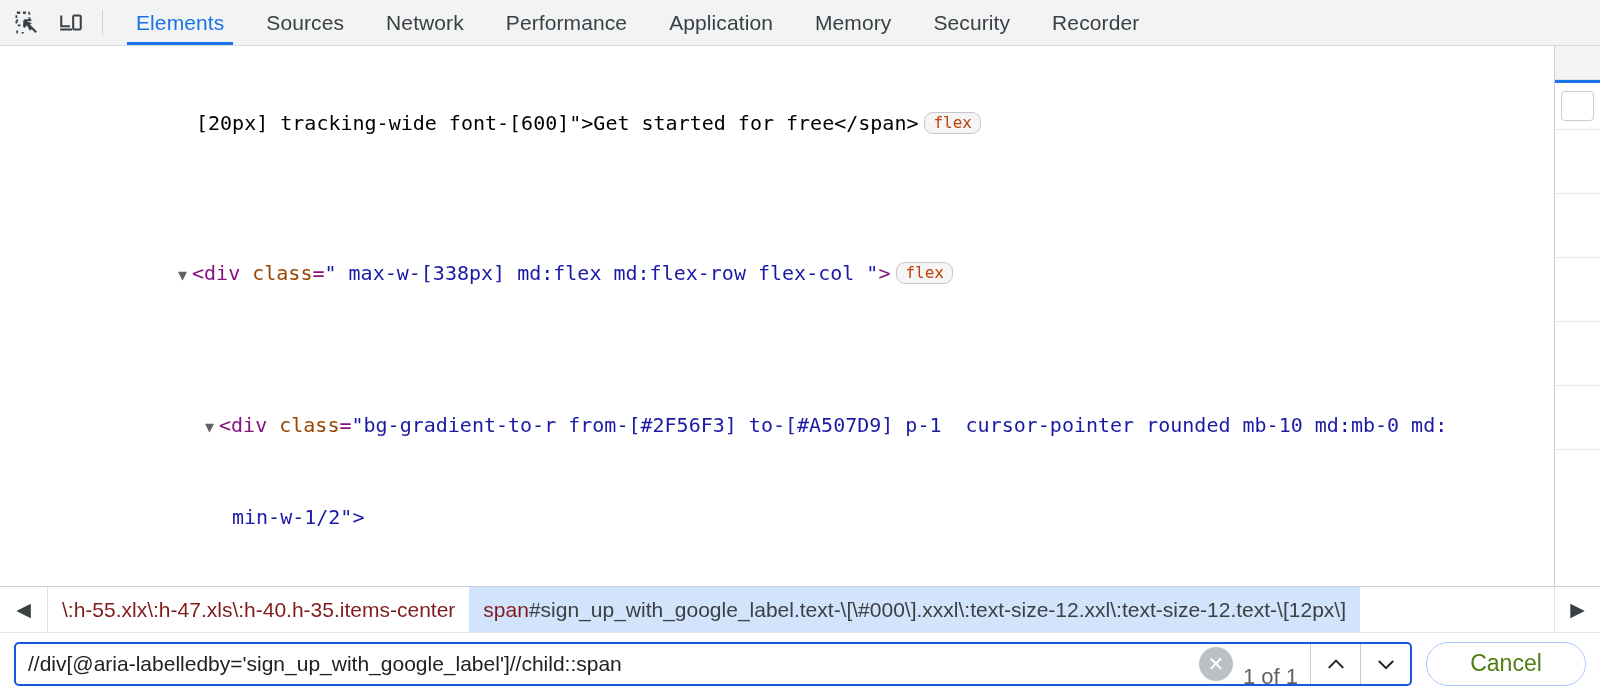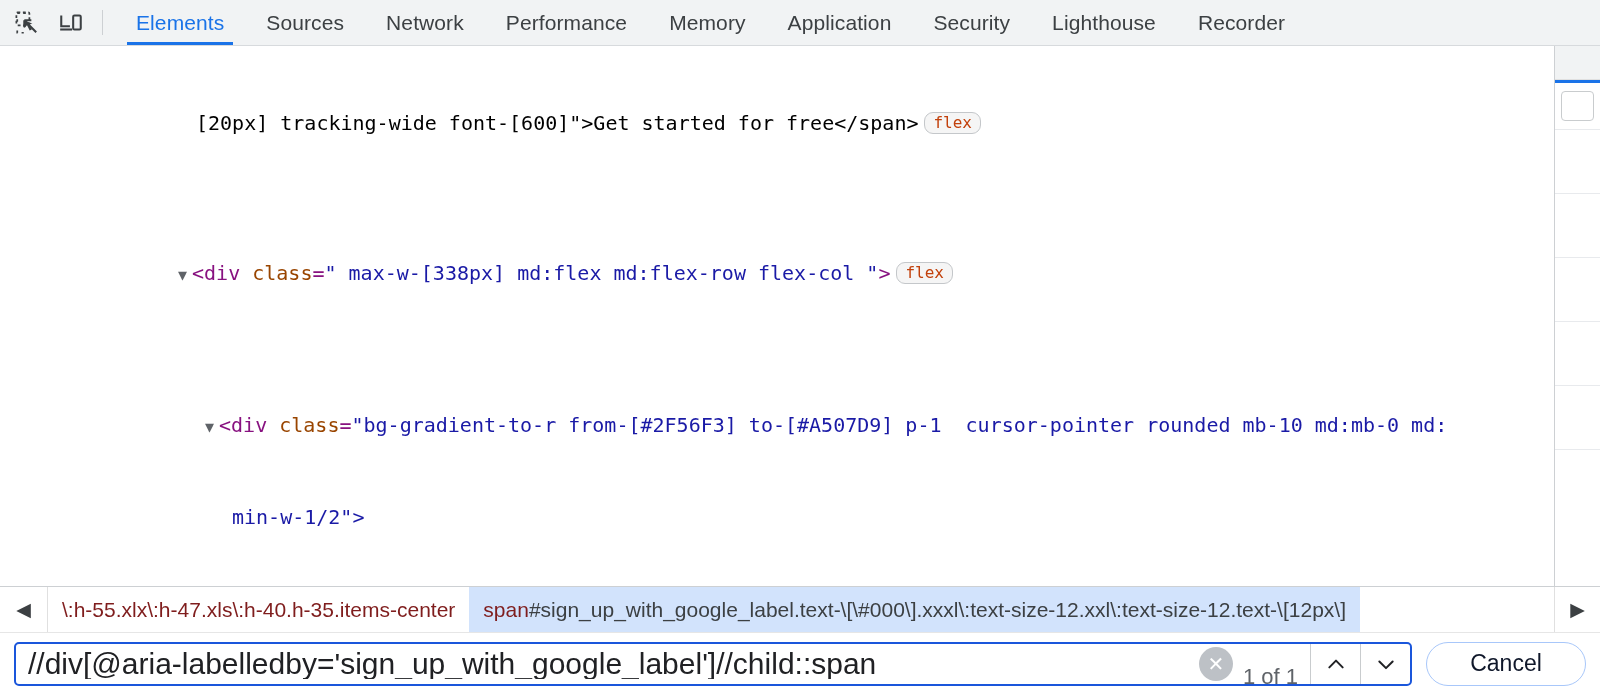--- a/index.html
+++ b/index.html
@@ -67,31 +67,31 @@
   .crumb .ctag { color:#7f1d1d; }
   .crumb .cname { color:#3c4043; }
   .crumb-right { width:46px; display:flex; align-items:center; justify-content:center;
     border-left:1px solid #e0e0e0; color:#3c4043; font-size:19px; cursor:pointer; }
 
   
   .searchbar { height:62px; flex:0 0 62px; background:#ffffff; display:flex;
     align-items:center; padding:0 14px; gap:14px; border-top:1px solid #e6e6e6; }
   .search-field { flex:1; height:44px; border:2px solid #1a56db; border-radius:5px;
     display:flex; align-items:center; padding:0 0 0 12px; background:#fff; }
-  .search-input { flex:1; border:none; outline:none; font-size:30px; color:#202124;
+  .search-input { flex:1; border:none; outline:none; font-size:21px; color:#202124;
     font-family:"Liberation Sans", sans-serif; background:transparent; height:30px; }
   .clear-btn { width:34px; height:34px; border-radius:50%; background:#bdc1c6;
     color:#fff; display:flex; align-items:center; justify-content:center;
     font-size:20px; cursor:pointer; margin-right:10px; flex:0 0 34px; }
   .matches { font-size:22px; color:#5f6368; padding-right:12px; white-space:nowrap;margin-top:27px; }
   .nav-btn { width:50px; height:40px; display:flex; align-items:center;
     justify-content:center; border-left:1px solid #c9ccce; cursor:pointer;
     color:#202124; }
   .cancel-btn { height:44px; min-width:160px; border:1px solid #a8c7fa;
-    border-radius:22px; background:#fff; color:#0f172a; font-size:23px;
+    border-radius:22px; background:#fff; color:#4d7c0f; font-size:23px;
     display:flex; align-items:center; justify-content:center; cursor:pointer;
     font-family:"Liberation Sans", sans-serif; padding:0 24px; }
 </style>
 </head>
 <body>
 
 <div class="devtools">
 
   <div class="tabbar">
     <div class="tool-icons">
@@ -119,30 +119,27 @@
       <div class="tab">
           <span>Sources</span>
         </div>
       <div class="tab">
           <span>Network</span>
         </div>
       <div class="tab">
           <span>Performance</span>
         </div>
       <div class="tab">
+          <span>Application</span>
+        </div>
+      <div class="tab">
           <span>Memory</span>
         </div>
       <div class="tab">
-          <span>Application</span>
-        </div>
-      <div class="tab">
           <span>Security</span>
-        </div>
-      <div class="tab">
-          <span>Lighthouse</span>
         </div>
       <div class="tab">
           <span>Recorder</span>
         </div>
     </div>
   </div>
 
   <div class="tree-wrap">
     <div class="tree">
 

